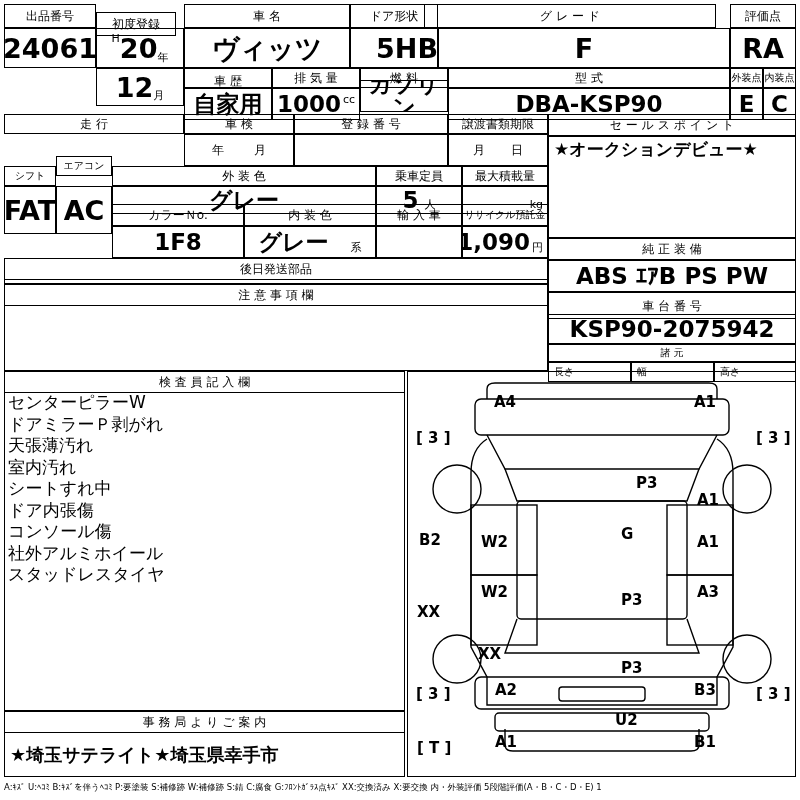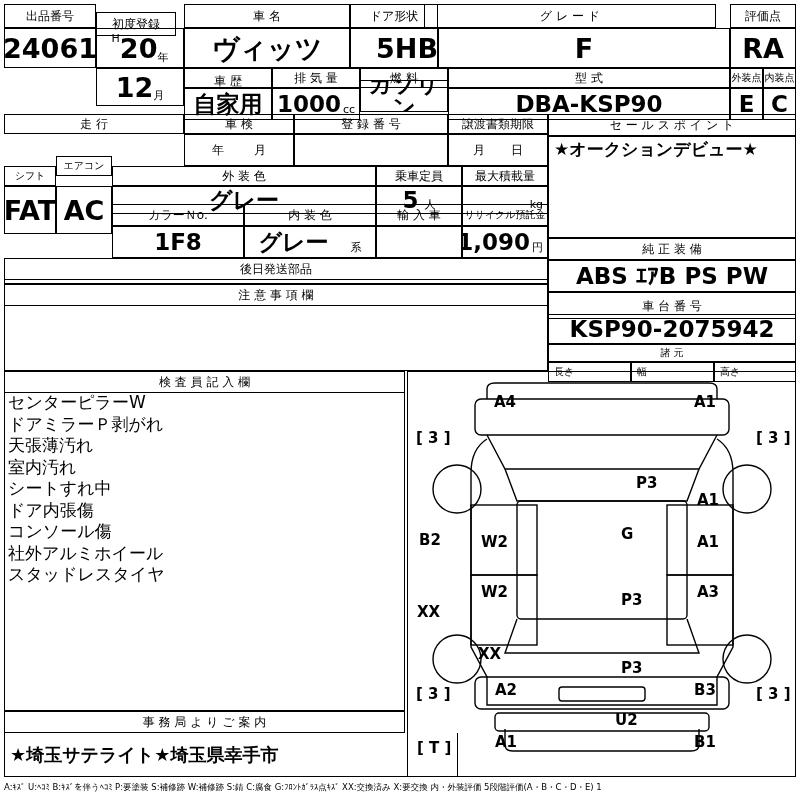--- a/index.html
+++ b/index.html
@@ -109,21 +109,21 @@
     </div>
   <div class="c val-lg" style="left:184px;top:88px;width:88px;height:32px;">
       <span>自家用</span>
     </div>
 
   <div class="c lbl" style="left:272px;top:68px;width:88px;height:20px;">
       <span>排 気 量</span>
     </div>
   <div class="c" style="left:272px;top:88px;width:88px;height:32px;">
     <span class="val-lg">1000</span>
-    <span class="sub" style="align-self:flex-end;padding-bottom:4px;padding-left:2px;text-align:right;">cc</span>
+    <span class="sub" style="align-self:flex-end;padding-bottom:14px;padding-left:2px;text-align:right;">cc</span>
   </div>
 
   <div class="c lbl" style="left:360px;top:68px;width:88px;height:20px;">
       <span>燃 料</span>
     </div>
   <div class="c val-lg" style="left:360px;top:80px;width:88px;height:32px;">
       <span>ガソリン</span>
     </div>
 
   <div class="c lbl" style="left:448px;top:68px;width:282px;height:20px;">
@@ -293,21 +293,21 @@
     <div>シートすれ中</div>
     <div>ドア内張傷</div>
     <div>コンソール傷</div>
     <div>社外アルミホイール</div>
     <div>スタッドレスタイヤ</div>
   </div>
 
   <div class="c lbl" style="left:4px;top:711px;width:401px;height:22px;">
       <span>事 務 局 よ り ご 案 内</span>
     </div>
-  <div class="c left" style="left:4px;top:733px;width:454px;height:44px;border-top:none;">
+  <div class="c left" style="left:4px;top:733px;width:401px;height:44px;border-top:none;">
     <span style="font-size:18px;font-weight:bold;">★埼玉サテライト★埼玉県幸手市</span>
   </div>
 
   <div class="c" style="left:407px;top:371px;width:389px;height:406px;"></div>
   <div class="diag">
     <svg width="387" height="400" viewBox="0 0 387 400" xmlns="http://www.w3.org/2000/svg">
 
       <g class="dg-box">
 
         <path d="M78 22 L78 12 Q78 6 86 6 L300 6 Q308 6 308 12 L308 22"></path>

